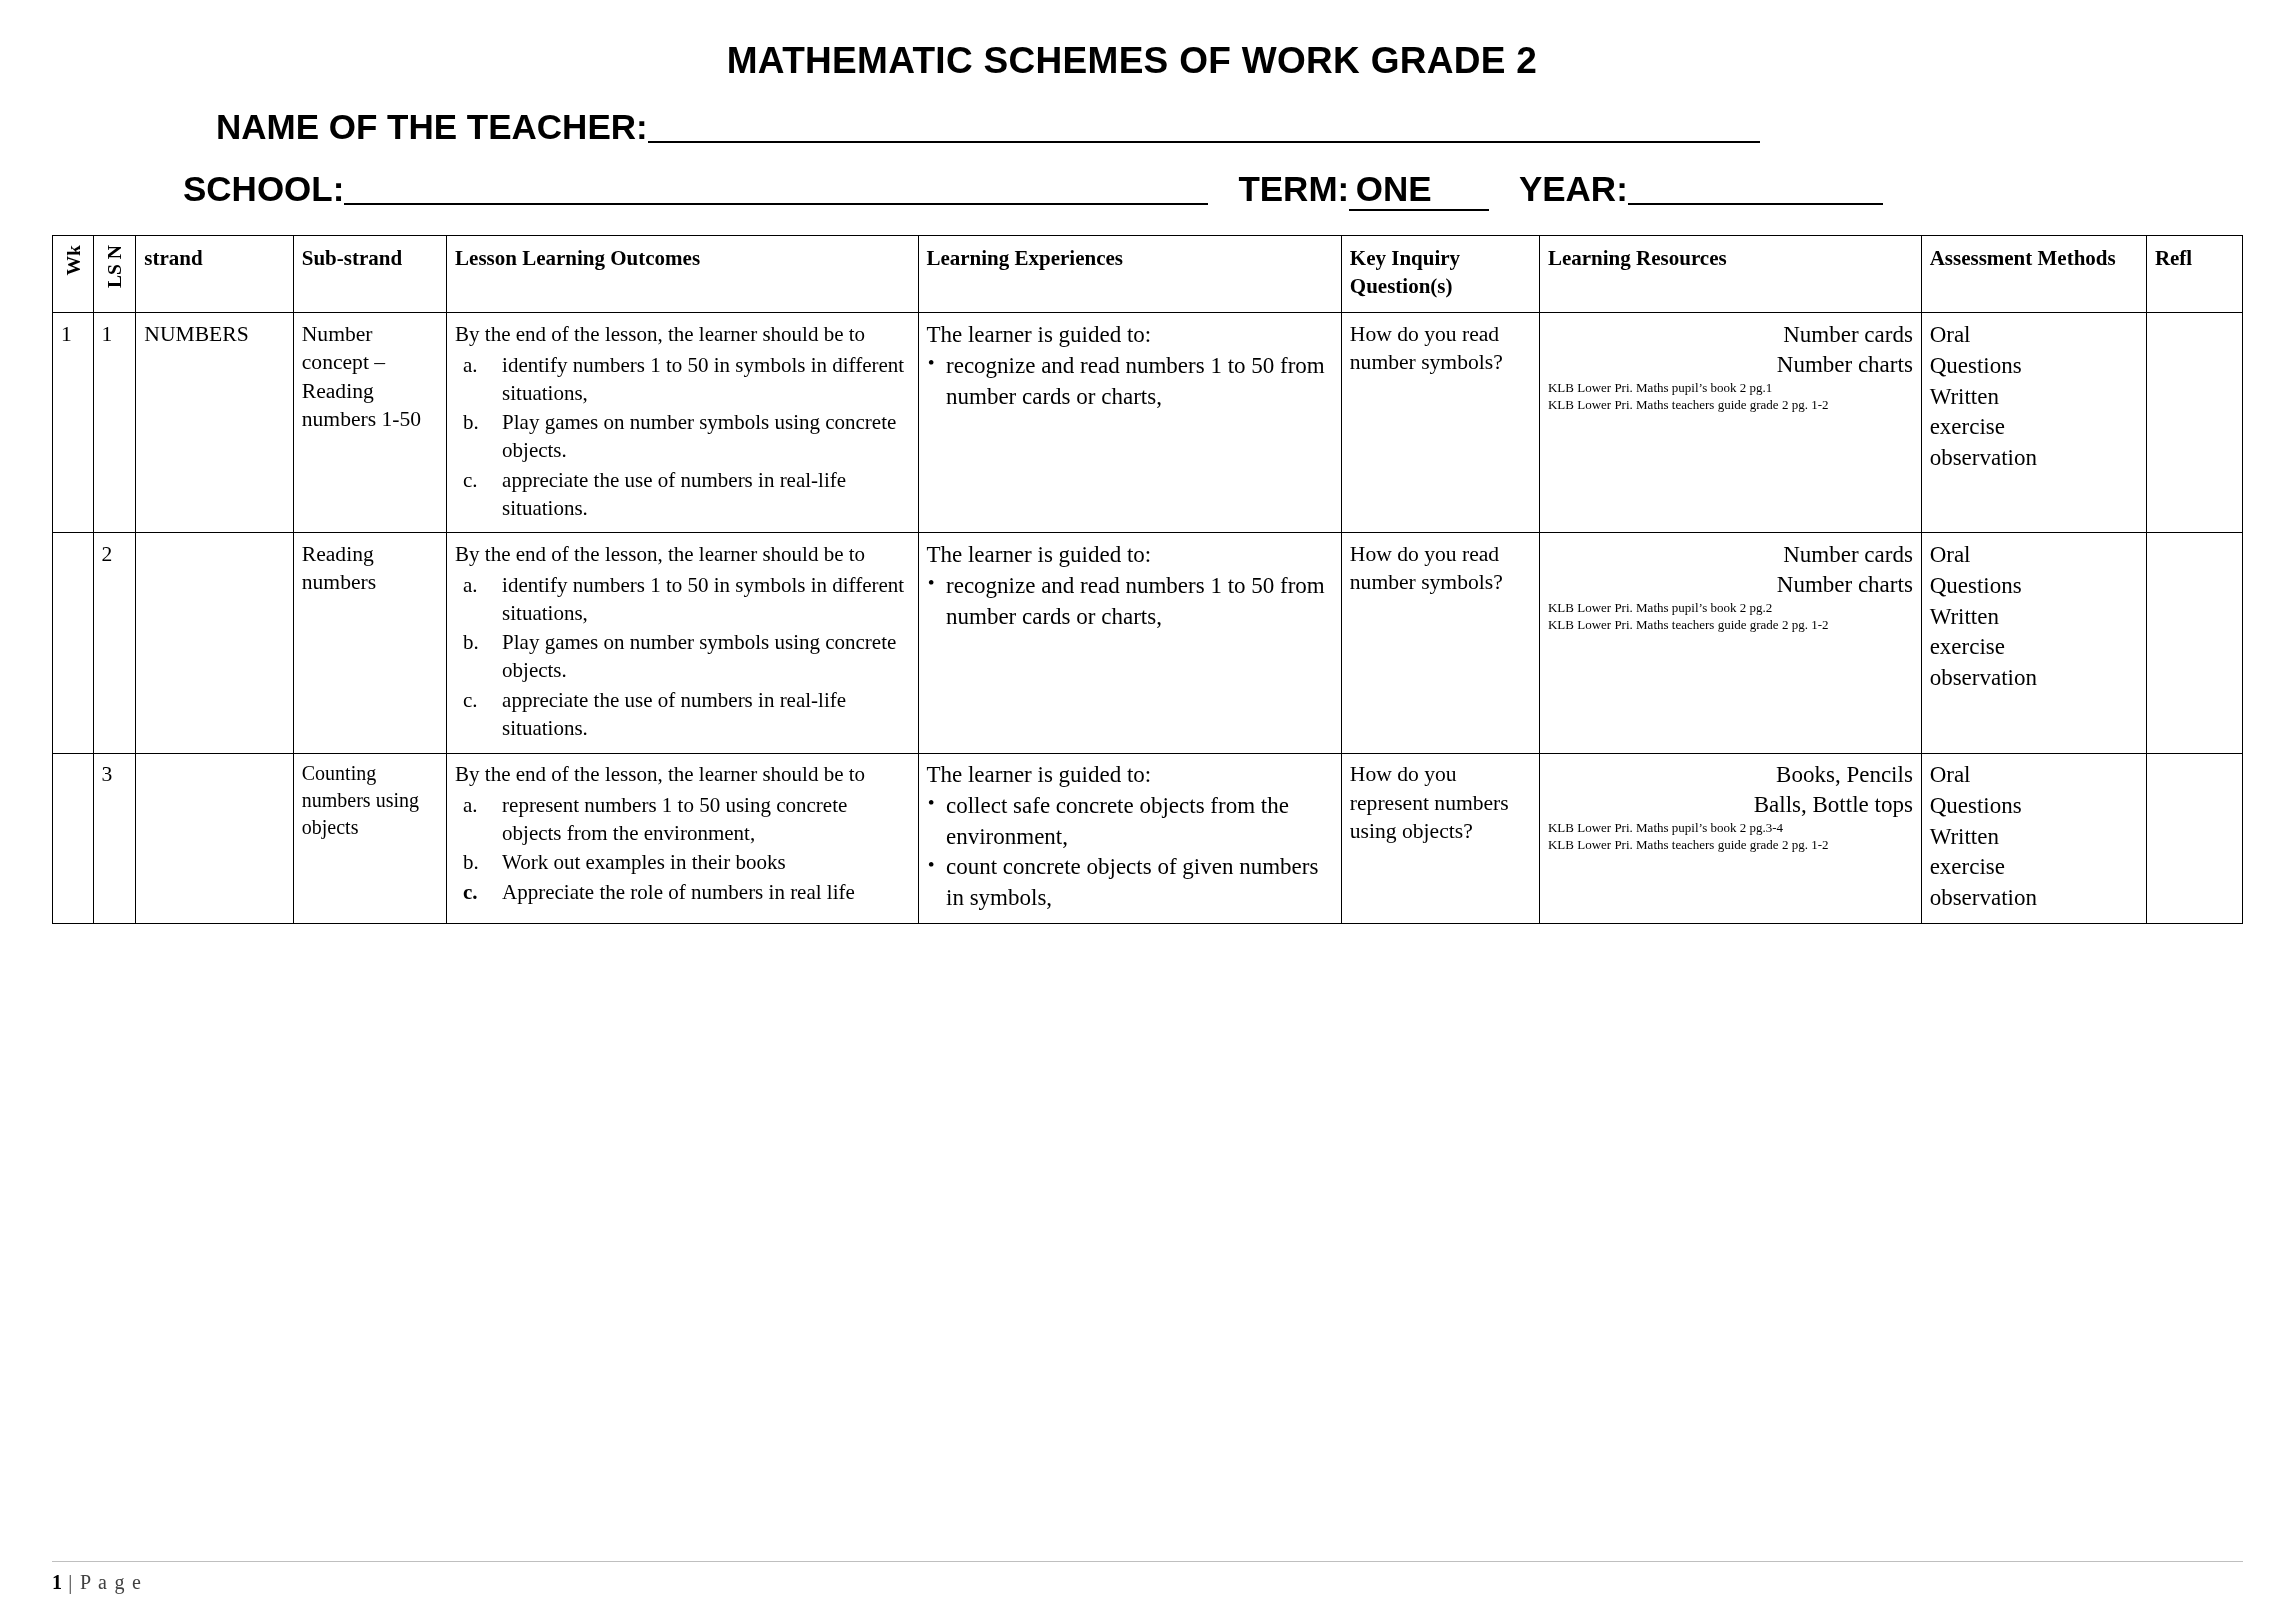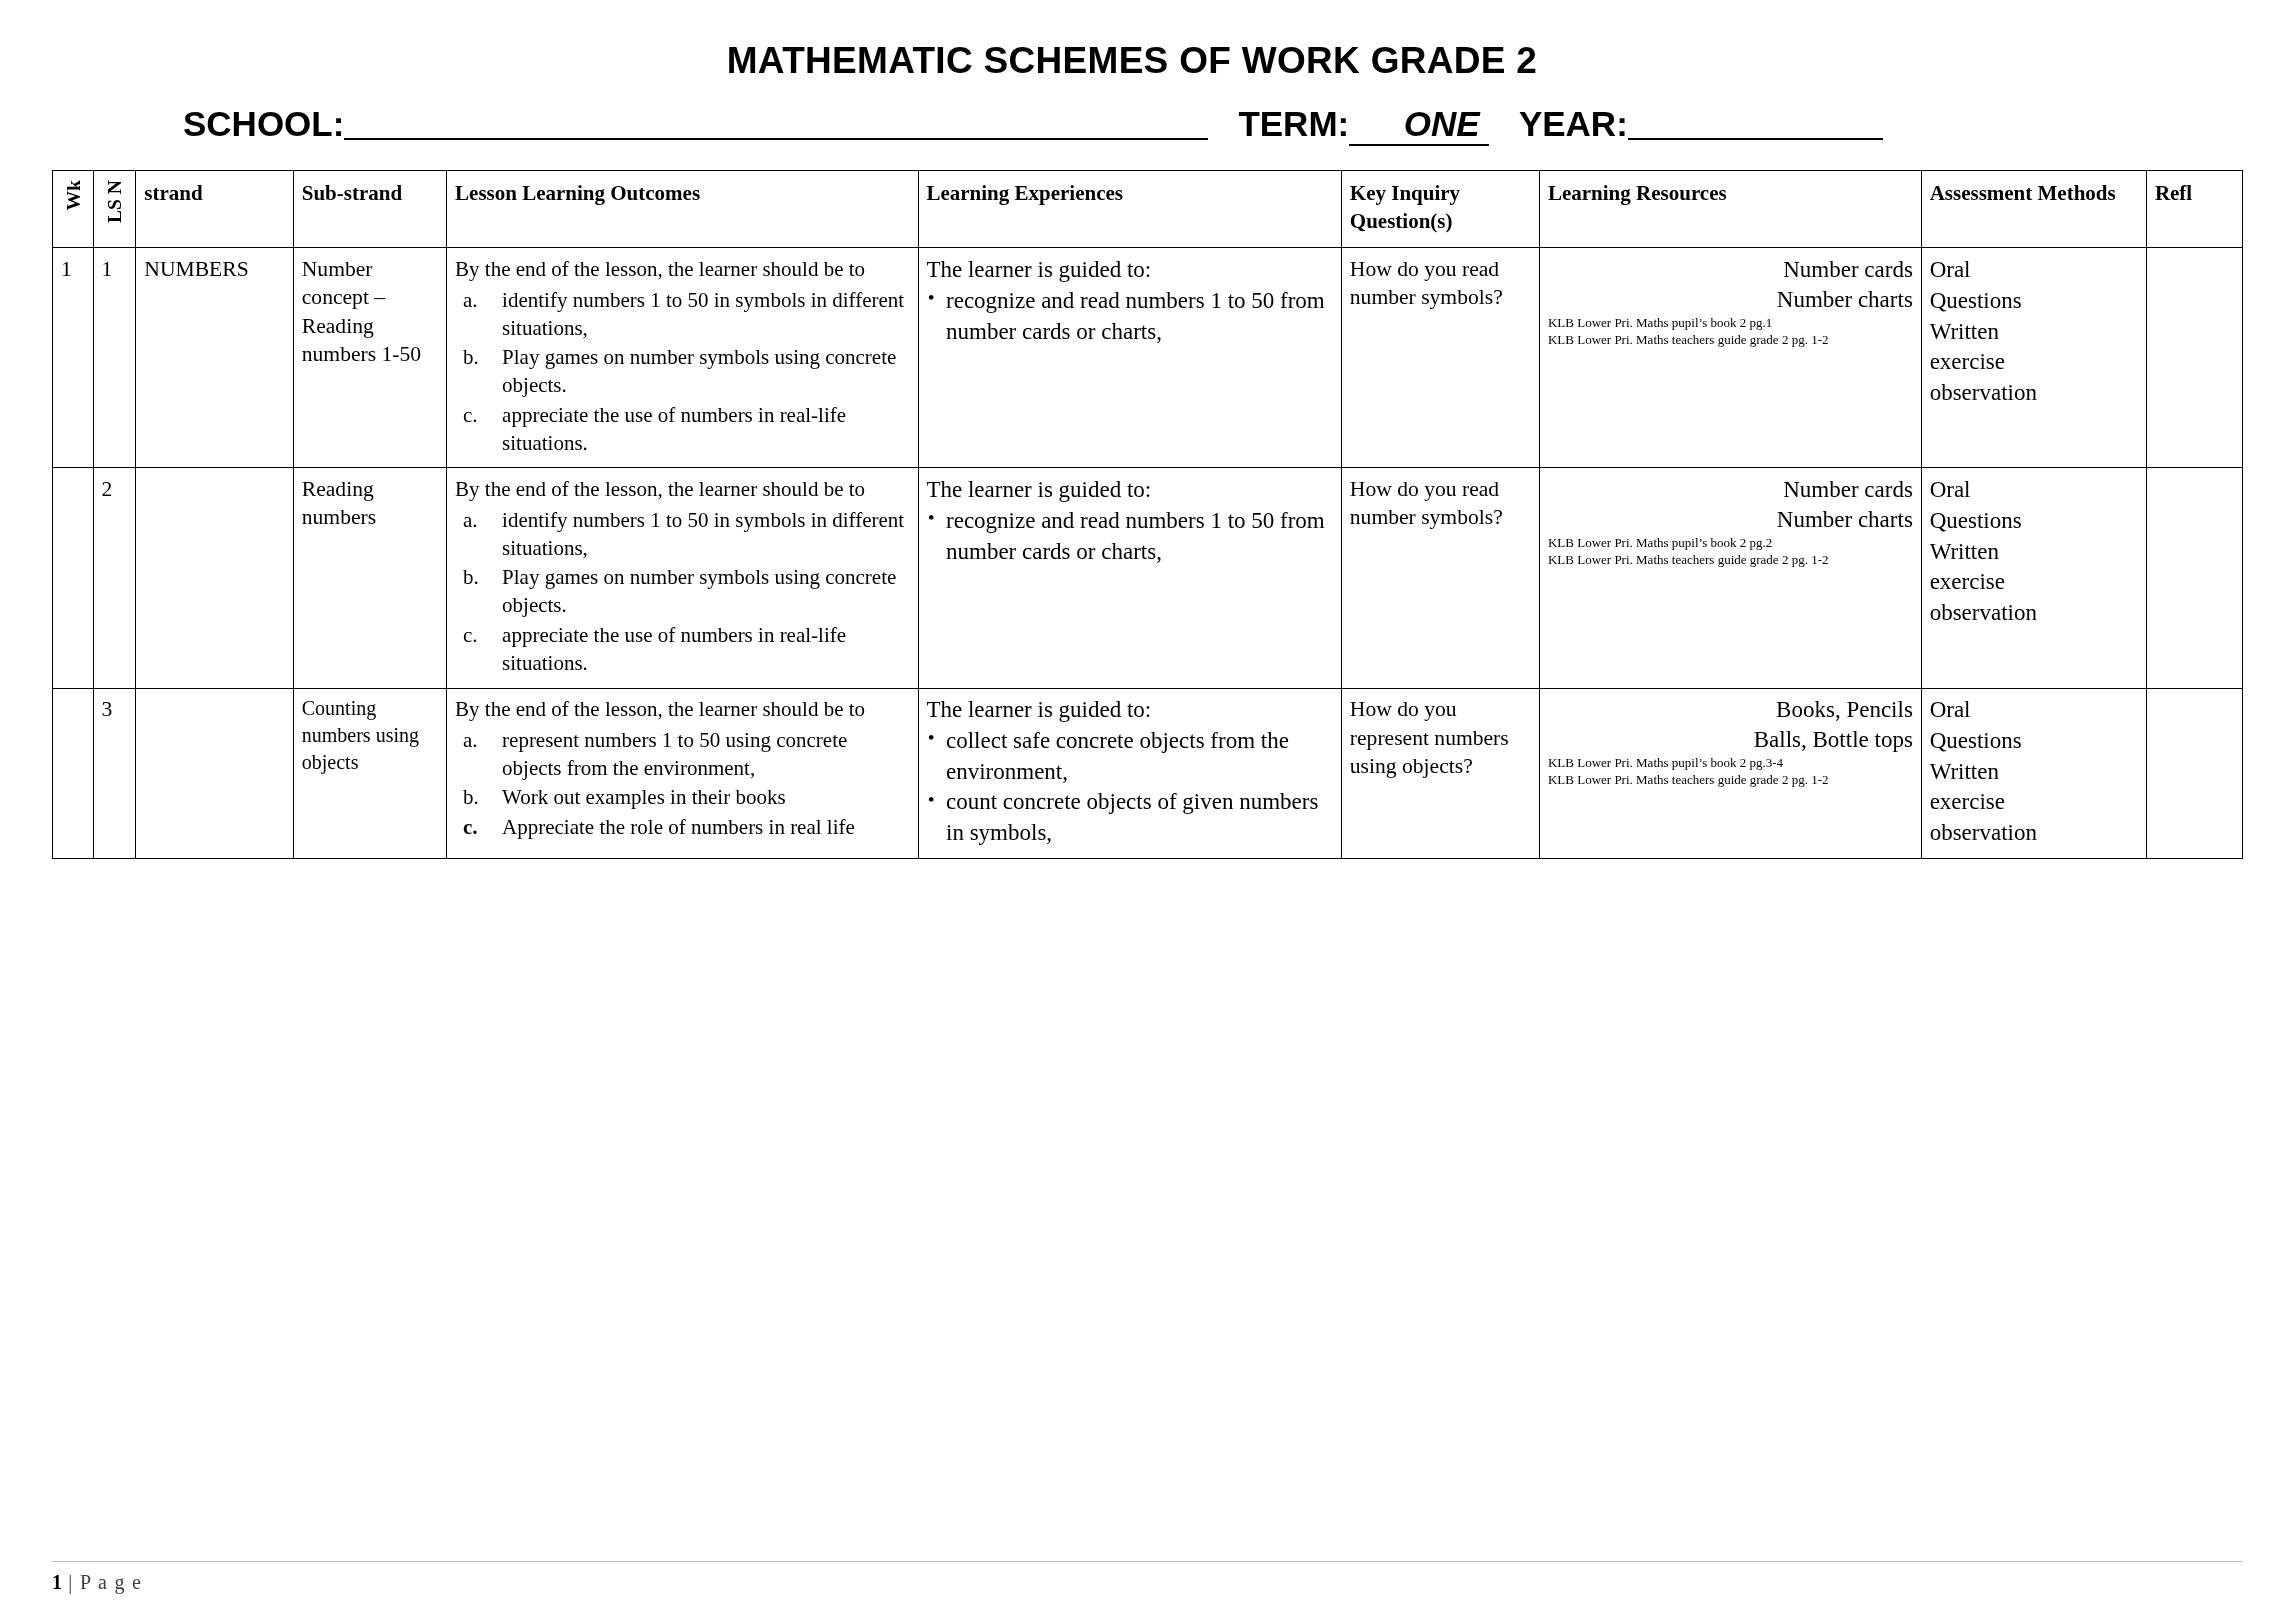--- a/index.html
+++ b/index.html
@@ -49,22 +49,21 @@
     margin-bottom: -3.9px;
   }
   .rule-teacher { width: 1112px; }
   .rule-school  { width: 864px; }
   .rule-year    { width: 255px; }
   .term-value {
     display: inline-block;
     border-bottom: 2.6px solid #000;
     padding: 0 9.2px 0 6.5px;
     min-width: 124px;
-    text-align: right;
-    font-style: italic;
+    text-align: left;
   }
   .gap-small { display:inline-block; width: 30px; }
 
   table.schemes {
     border-collapse: collapse;
     margin-top: 23.6px;
     width: 2191px;
     table-layout: fixed;
   }
   table.schemes th, table.schemes td {
@@ -169,20 +168,23 @@
   }
   .footer b { color: #000; letter-spacing: 0; }
 </style>
 </head>
 <body>
 
 <div class="page">
 
   <div class="doc-title">MATHEMATIC SCHEMES OF WORK GRADE 2</div>
 
+  <div class="field-line row-teacher">
+    <span>NAME OF THE TEACHER:</span><span class="rule rule-teacher"></span>
+  </div>
 
   <div class="field-line row-school">
     <span>SCHOOL:</span><span class="rule rule-school"></span><span class="gap-small"></span><span>TERM:</span><span class="term-value">ONE</span><span class="gap-small"></span><span>YEAR:</span><span class="rule rule-year"></span>
   </div>
 
   <table class="schemes">
     <colgroup>
       <col class="c-wk">
         <col class="c-ls">
         <col class="c-strand">

